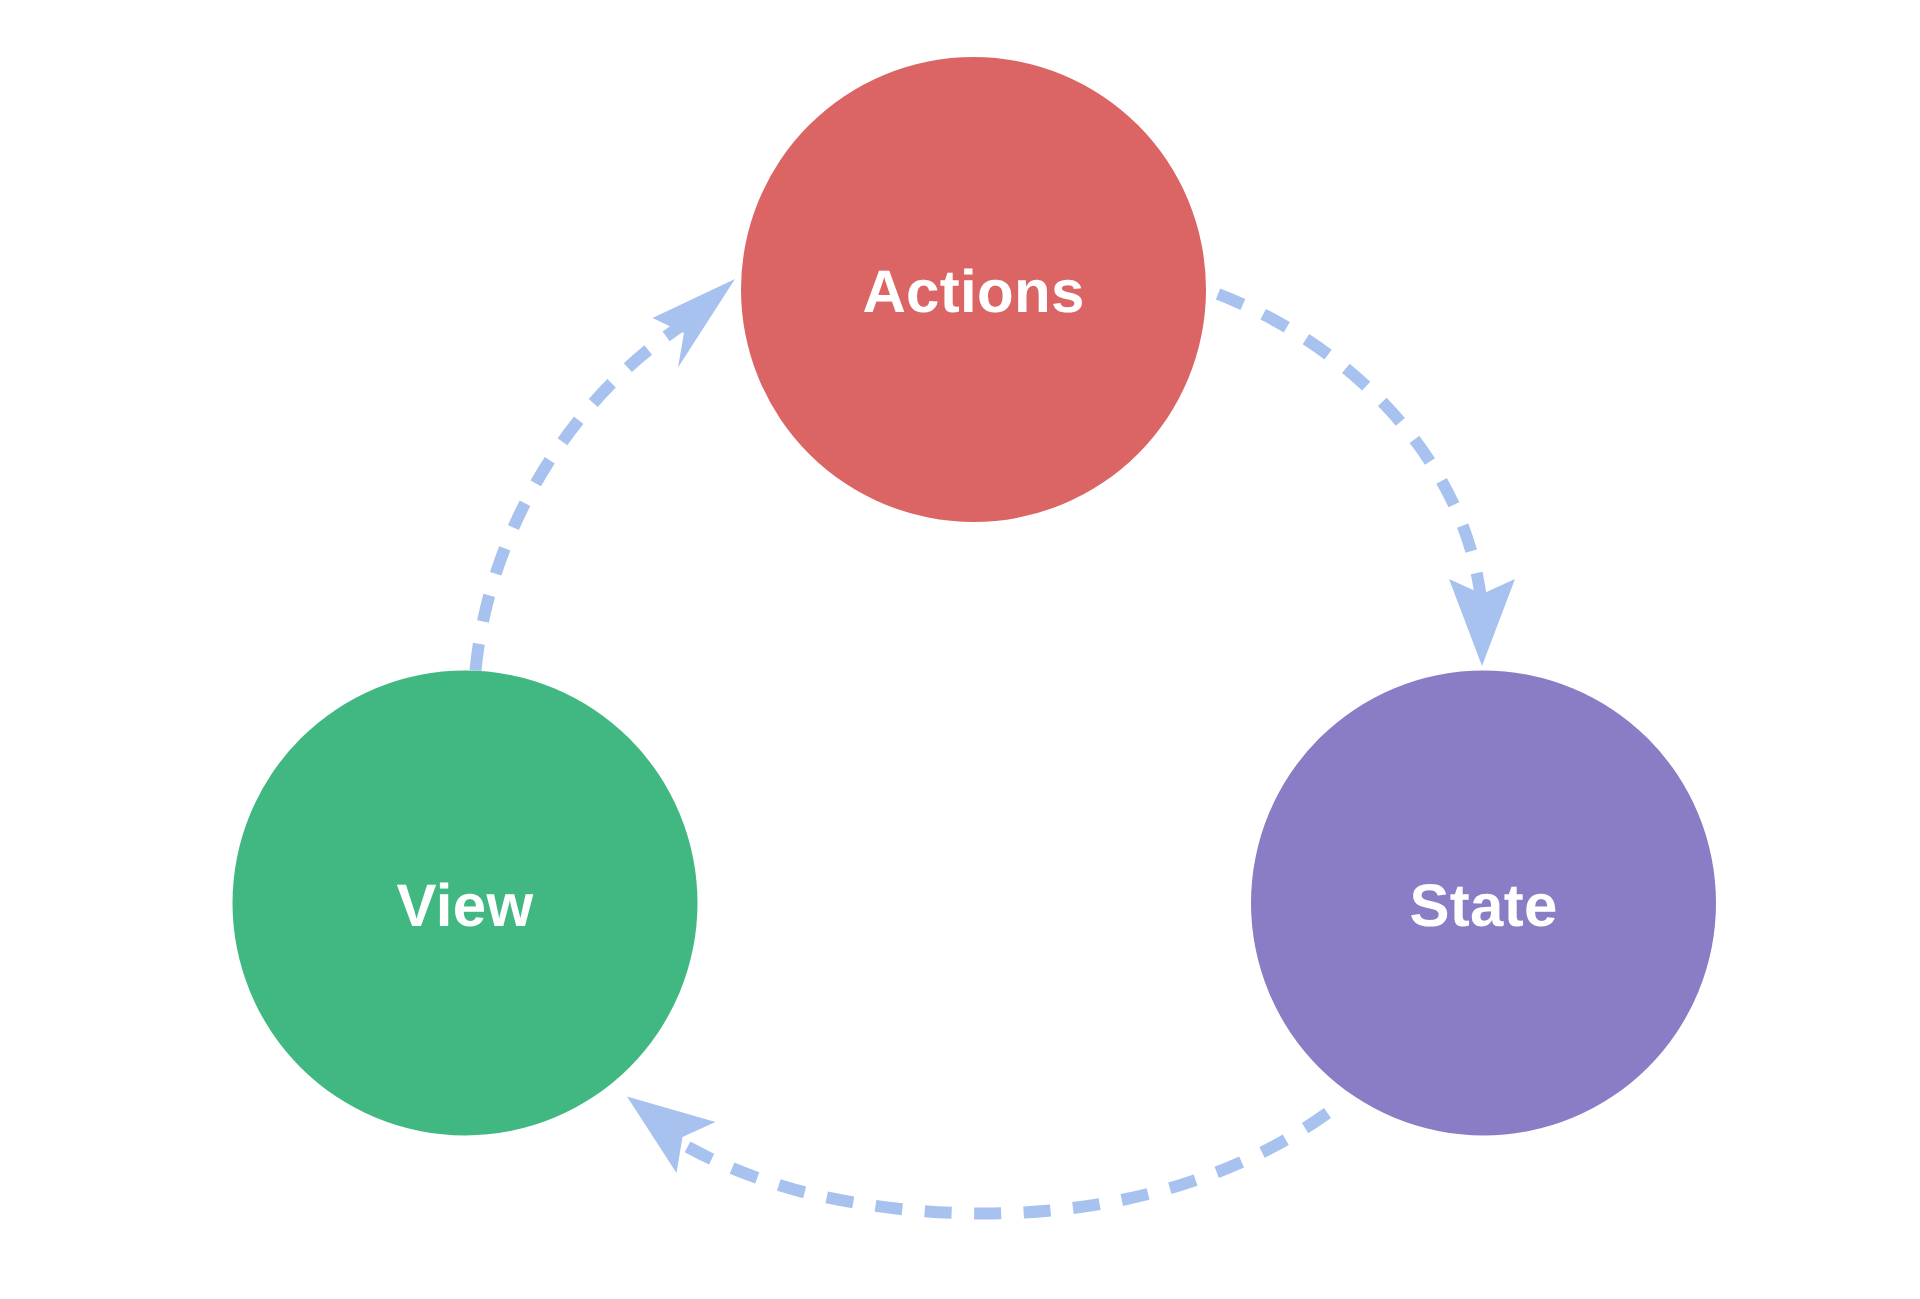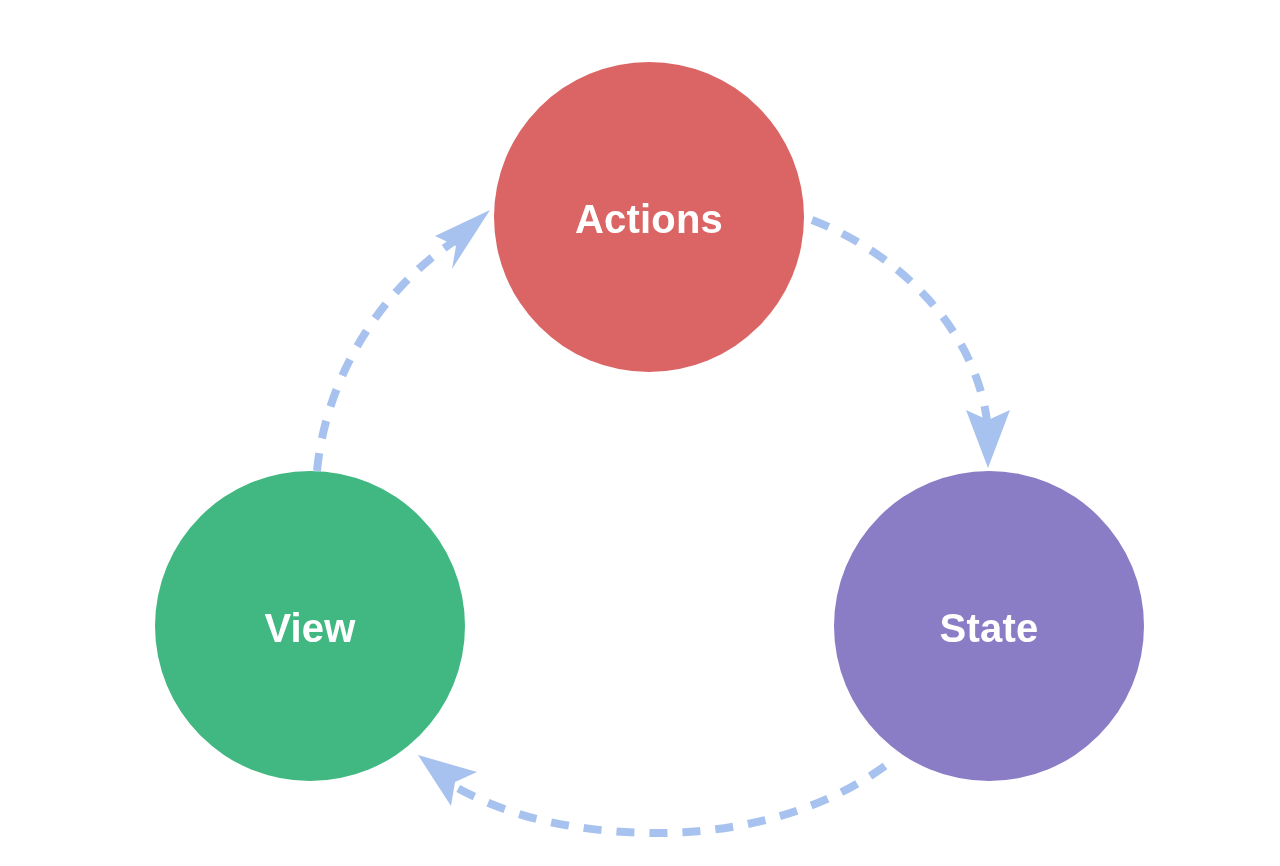--- a/index.html
+++ b/index.html
@@ -12,21 +12,20 @@
     width: 1280px;
     height: 866px;
     overflow: hidden;
     font-family: "Liberation Sans", "DejaVu Sans", sans-serif;
   }
   #diagram-root {
     position: relative;
     width: 1280px;
     height: 702px;
     background: #ffffff;
-    margin-top: 24px;
   }
   #flow-svg {
     position: absolute;
     top: 0;
     left: 0;
     width: 1280px;
     height: 866px;
     display: block;
   }
   .node-label {

